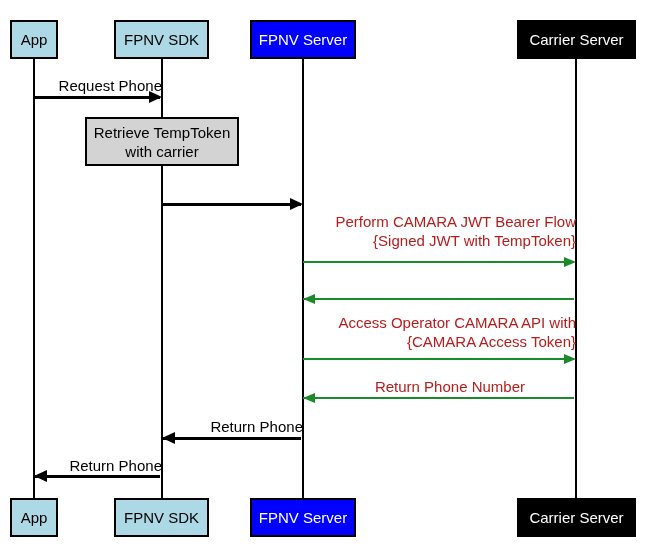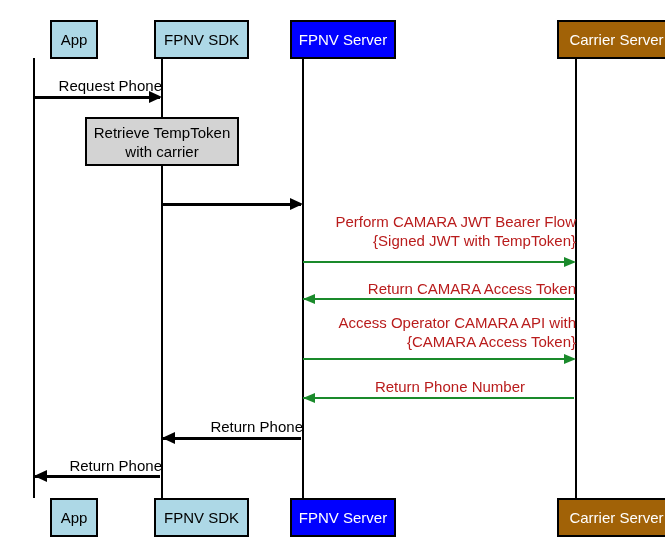--- a/index.html
+++ b/index.html
@@ -15,25 +15,24 @@
     position: absolute;
     box-sizing: border-box;
     height: 39px;
     border: 2px solid #000000;
     display: flex;
     align-items: center;
     justify-content: center;
     font-size: 15px;
     color: #000000;
     white-space: nowrap;
-    margin-left: 40px;
   }
   .fill-lightblue { background: #ADD8E6; }
   .fill-blue { background: #0000FF; color: #ffffff; }
-  .fill-darkgreen { background: #a16207; color: #ffffff; text-align: center; }
+  .fill-darkgreen { background: #000000; color: #ffffff; text-align: center; }
   .lifeline {
     position: absolute;
     top: 58px;
     height: 440px;
     width: 2px;
     background: #000000;
   }
   .note {
     position: absolute;
     box-sizing: border-box;
@@ -110,21 +109,20 @@
 
   <div class="msg-label green" style="left:303px; width:273px; top:212px;">
     <div>Perform CAMARA JWT Bearer Flow</div>
     <div>{Signed JWT with TempToken}</div>
   </div>
   <div class="arrow green dir-right" style="left:303px; top:262px; width:273px;">
     <div class="line"></div>
     <div class="head"></div>
   </div>
 
-  <div class="msg-label green" style="left:303px; width:273px; top:279px;">Return CAMARA Access Token</div>
   <div class="arrow green dir-left" style="left:303px; top:299px; width:273px;">
     <div class="line"></div>
     <div class="head"></div>
   </div>
 
   <div class="msg-label green" style="left:303px; width:273px; top:313px;">
     <div>Access Operator CAMARA API with</div>
     <div>{CAMARA Access Token}</div>
   </div>
   <div class="arrow green dir-right" style="left:303px; top:359px; width:273px;">

